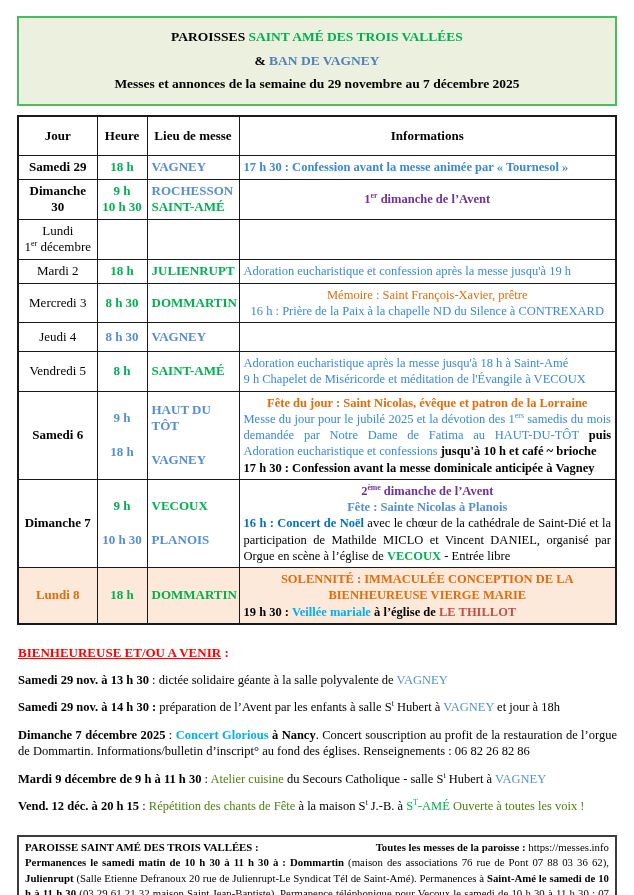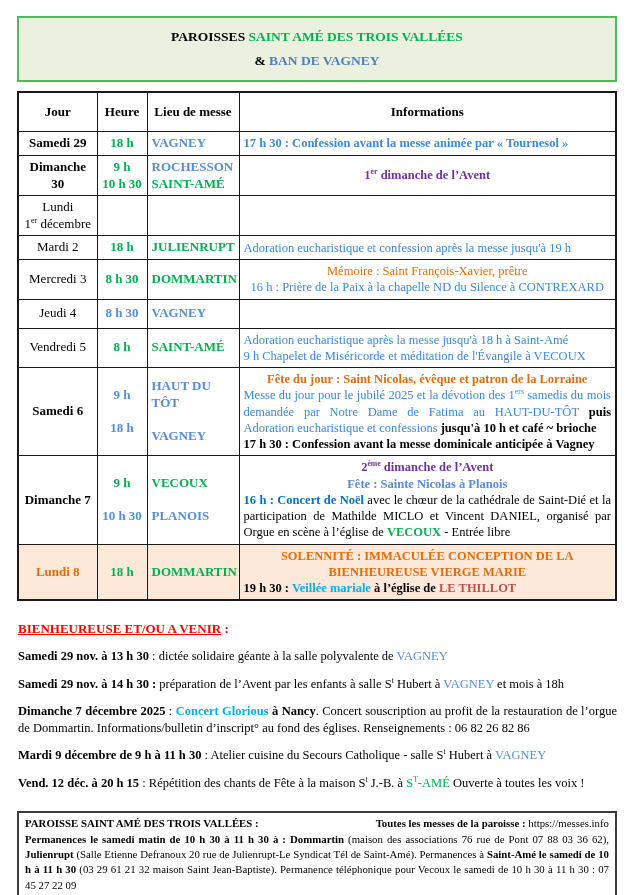--- a/index.html
+++ b/index.html
@@ -8,21 +8,21 @@
 
   
   .header-box{box-sizing:border-box;border:2px solid #4CBB5F;background:#EBF1DE;
     text-align:center;padding:7px 6px 8px 6px;margin-bottom:9px;}
   .header-box .hl{font-weight:bold;font-size:13.5px;line-height:1.75;}
   .hl3{font-size:13px;}
 
   
   .c-green{color:#00B050;} .c-blue{color:#558ED5;} .c-ablue{color:#3889D8;text-align:right;}
   .c-dkblue{color:#0070C0;} .c-cyan{color:#00B0F0;} .c-purple{color:#7030A0;}
-  .c-orange{color:#E36C0A;} .c-brick{color:#C0504D;} .c-red{color:#000000;}
+  .c-orange{color:#E36C0A;} .c-brick{color:#C0504D;} .c-red{color:#4d7c0f;}
   .c-ban{color:#4F81BD;}
   .b{font-weight:bold;}
   .sup{vertical-align:super;font-size:0.62em;line-height:0;}
   .u{text-decoration:underline;}
 
   
   table.sched{width:100%;border-collapse:collapse;border:2px solid #1a1a1a;table-layout:fixed;
     font-size:13px;margin-bottom:20px;}
   table.sched th, table.sched td{border:1px solid #1a1a1a;vertical-align:middle;padding:3px 4px;}
   table.sched th{font-size:13px;height:32px;}
@@ -51,20 +51,21 @@
   .f-flex{display:flex;justify-content:space-between;}
 </style>
 </head>
 <body>
 
 <div class="page">
 
   <div class="header-box">
     <div class="hl"><span>PAROISSES </span><span class="c-green">SAINT AMÉ DES TROIS VALLÉES</span></div>
     <div class="hl"><span>&amp; </span><span class="c-ban">BAN DE VAGNEY</span></div>
+    <div class="hl hl3">Messes et annonces de la semaine du 29 novembre au 7 décembre 2025</div>
   </div>
 
   <table class="sched">
     <colgroup>
       <col class="c-jour">
         <col class="c-heure">
         <col class="c-lieu">
         <col class="c-info">
     </colgroup>
     <thead>
@@ -222,21 +223,21 @@
             <div class="info-line a-left"><span class="b">19 h 30 : </span><span class="b c-cyan">Veillée mariale</span><span class="b"> à l’église de </span><span class="b c-brick">LE THILLOT</span></div>
           </td>
         </tr>
       </tbody>
   </table>
 
   <div class="ann">
     <div class="ann-title"><span class="u">BIENHEUREUSE ET/OU A VENIR</span><span> :</span></div>
     <div id="ann-items">
         <p><span class="b">Samedi 29 nov. à 13 h 30</span><span> : dictée solidaire géante à la salle polyvalente de </span><span class="c-blue">VAGNEY</span></p>
-        <p><span class="b">Samedi 29 nov. à 14 h 30 :</span><span> préparation de l’Avent par les enfants à salle S</span><span class="sup">t</span><span> Hubert à </span><span class="c-blue">VAGNEY</span><span> et mois à 18h</span></p>
+        <p><span class="b">Samedi 29 nov. à 14 h 30 :</span><span> préparation de l’Avent par les enfants à salle S</span><span class="sup">t</span><span> Hubert à </span><span class="c-blue">VAGNEY</span><span> et jour à 18h</span></p>
         <p><span class="b">Dimanche 7 décembre 2025</span><span> : </span><span class="b c-cyan">Concert Glorious</span><span class="b"> à Nancy</span><span>. Concert souscription au profit de la restauration de l’orgue de Dommartin. Informations/bulletin d’inscript° au fond des églises. Renseignements : 06 82 26 82 86</span></p>
         <p><span class="b">Mardi 9 décembre de 9 h à 11 h 30</span><span> : </span><span class="c-red">Atelier cuisine</span><span> du Secours Catholique - salle S</span><span class="sup">t</span><span> Hubert à </span><span class="c-blue">VAGNEY</span></p>
         <p><span class="b">Vend. 12 déc. à 20 h 15</span><span> : </span><span class="c-red">Répétition des chants de Fête</span><span> à la maison S</span><span class="sup">t</span><span> J.-B. à </span><span class="c-green">S</span><span class="c-green sup">T</span><span class="c-green">-AMÉ</span><span> </span><span class="c-red">Ouverte à toutes les voix !</span></p>
       </div>
   </div>
 
   <div class="footer-box" id="footer-box">
       <div class="f-line f-flex">
         <span><span class="b">PAROISSE SAINT AMÉ DES TROIS VALLÉES :</span></span>
         <span><span class="b">Toutes les messes de la paroisse :</span><span> https://messes.info</span></span>

